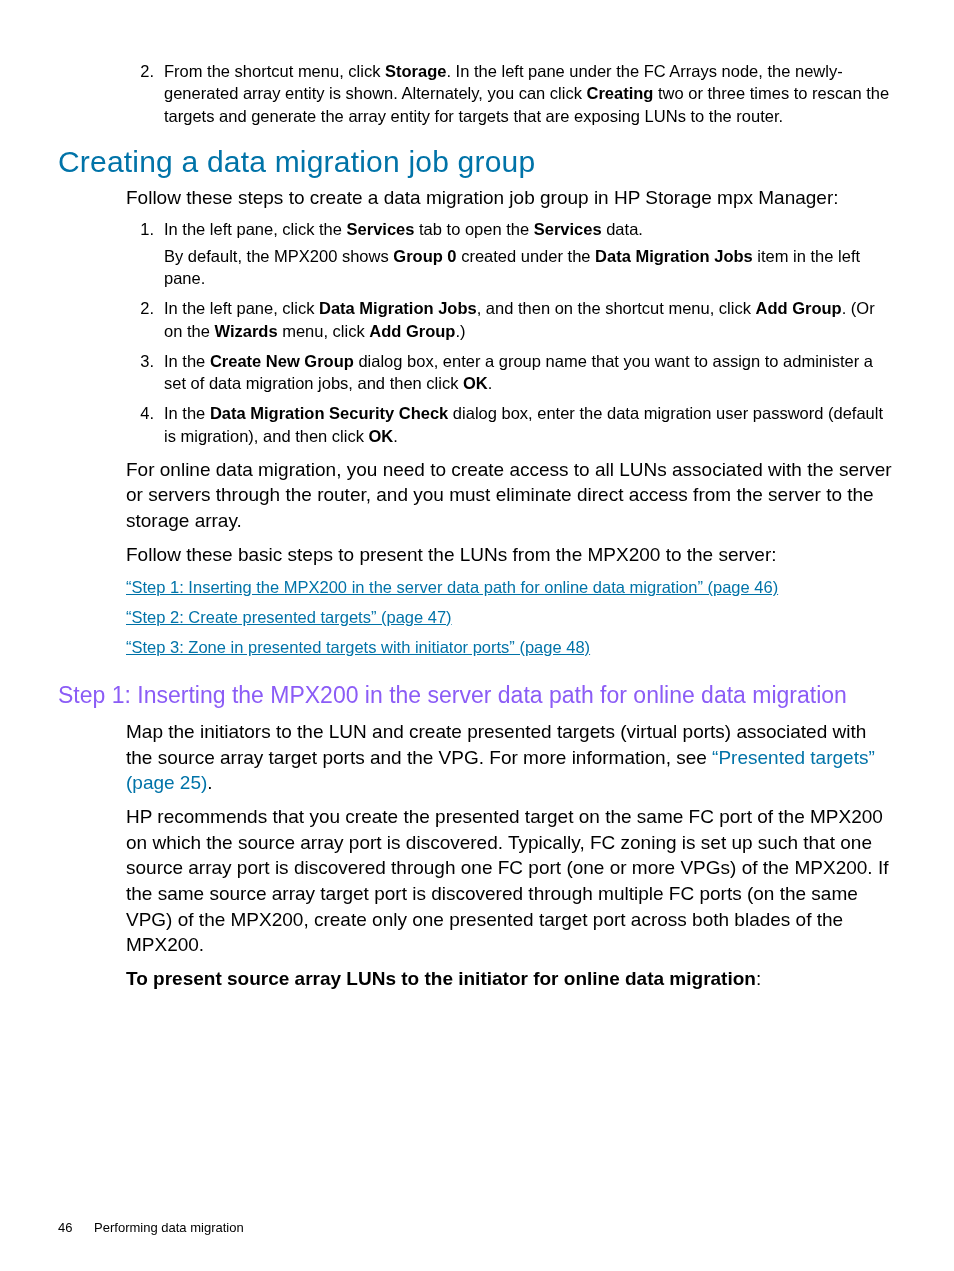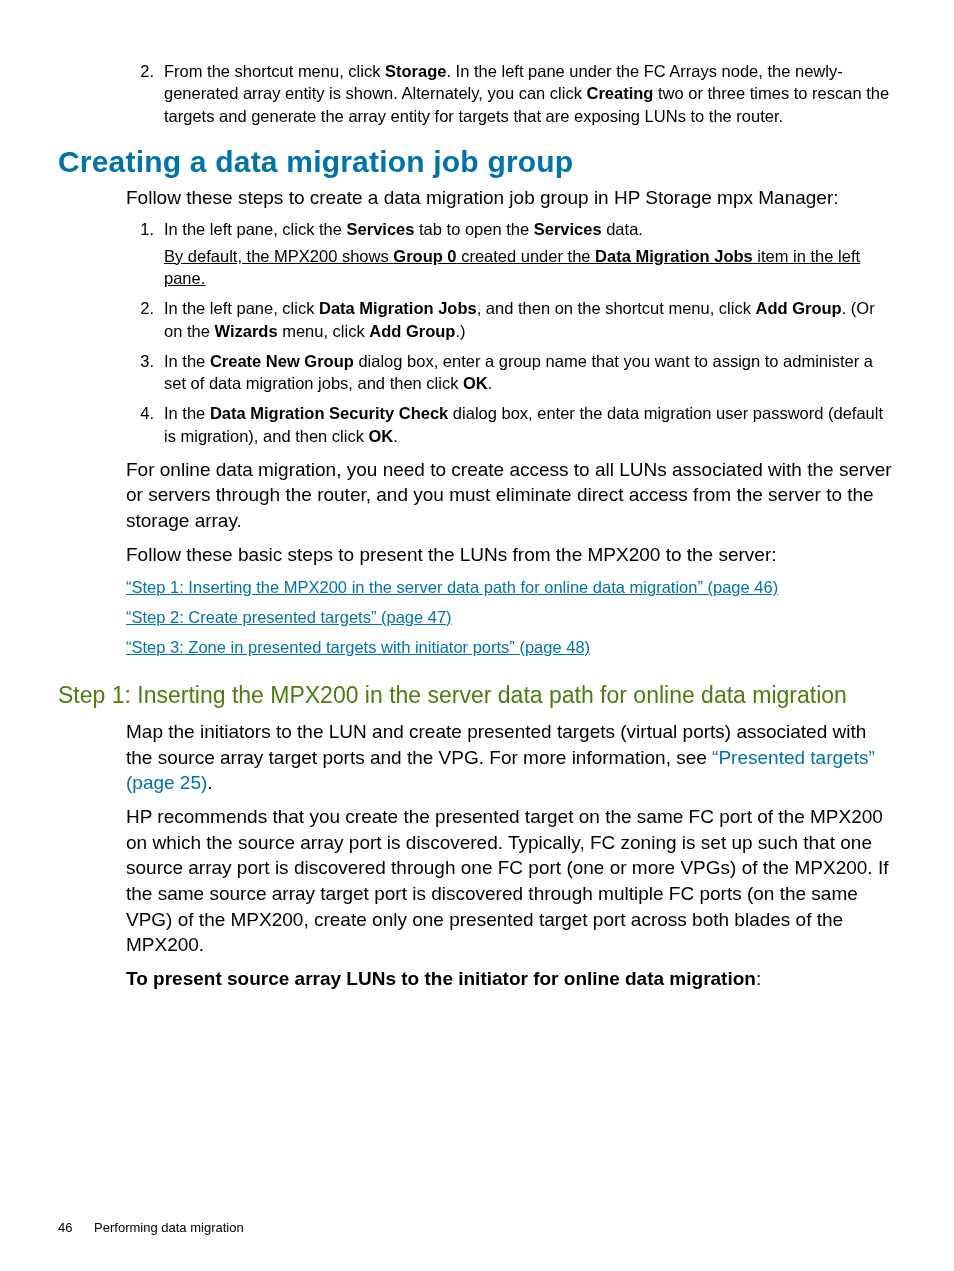--- a/index.html
+++ b/index.html
@@ -33,47 +33,46 @@
     }
     ol.top-list > li .num {
       position: absolute;
       left: 0;
       top: 0;
       width: 28px;
       text-align: right;
     }
     h2.section-heading {
       font-family: Arial, Helvetica, sans-serif;
-      font-weight: 700;
+      font-weight: 400;
       color: #0073a8;
       font-size: 30px;
       margin-top: 6px;
       margin-bottom: 6px;
       letter-spacing: 0.2px;
     }
     h3.sub-heading {
       font-family: Arial, Helvetica, sans-serif;
       font-weight: 300;
-      color: #4d7c0f;
+      color: #8b5cf6;
       font-size: 23px;
       margin-top: 22px;
       margin-bottom: 10px;
     }
     p.body {
       margin-left: 68px;
       font-size: 19px;
       line-height: 1.35;
       margin-bottom: 8px;
     }
     p.sub-body {
       margin-left: 0;
       font-size: 16.5px;
       line-height: 1.35;
       margin-top: 4px;
-      text-decoration: underline;
     }
     ol.inner-list {
       list-style: none;
       margin-left: 68px;
       margin-top: 6px;
       margin-bottom: 10px;
     }
     ol.inner-list > li {
       position: relative;
       padding-left: 38px;

